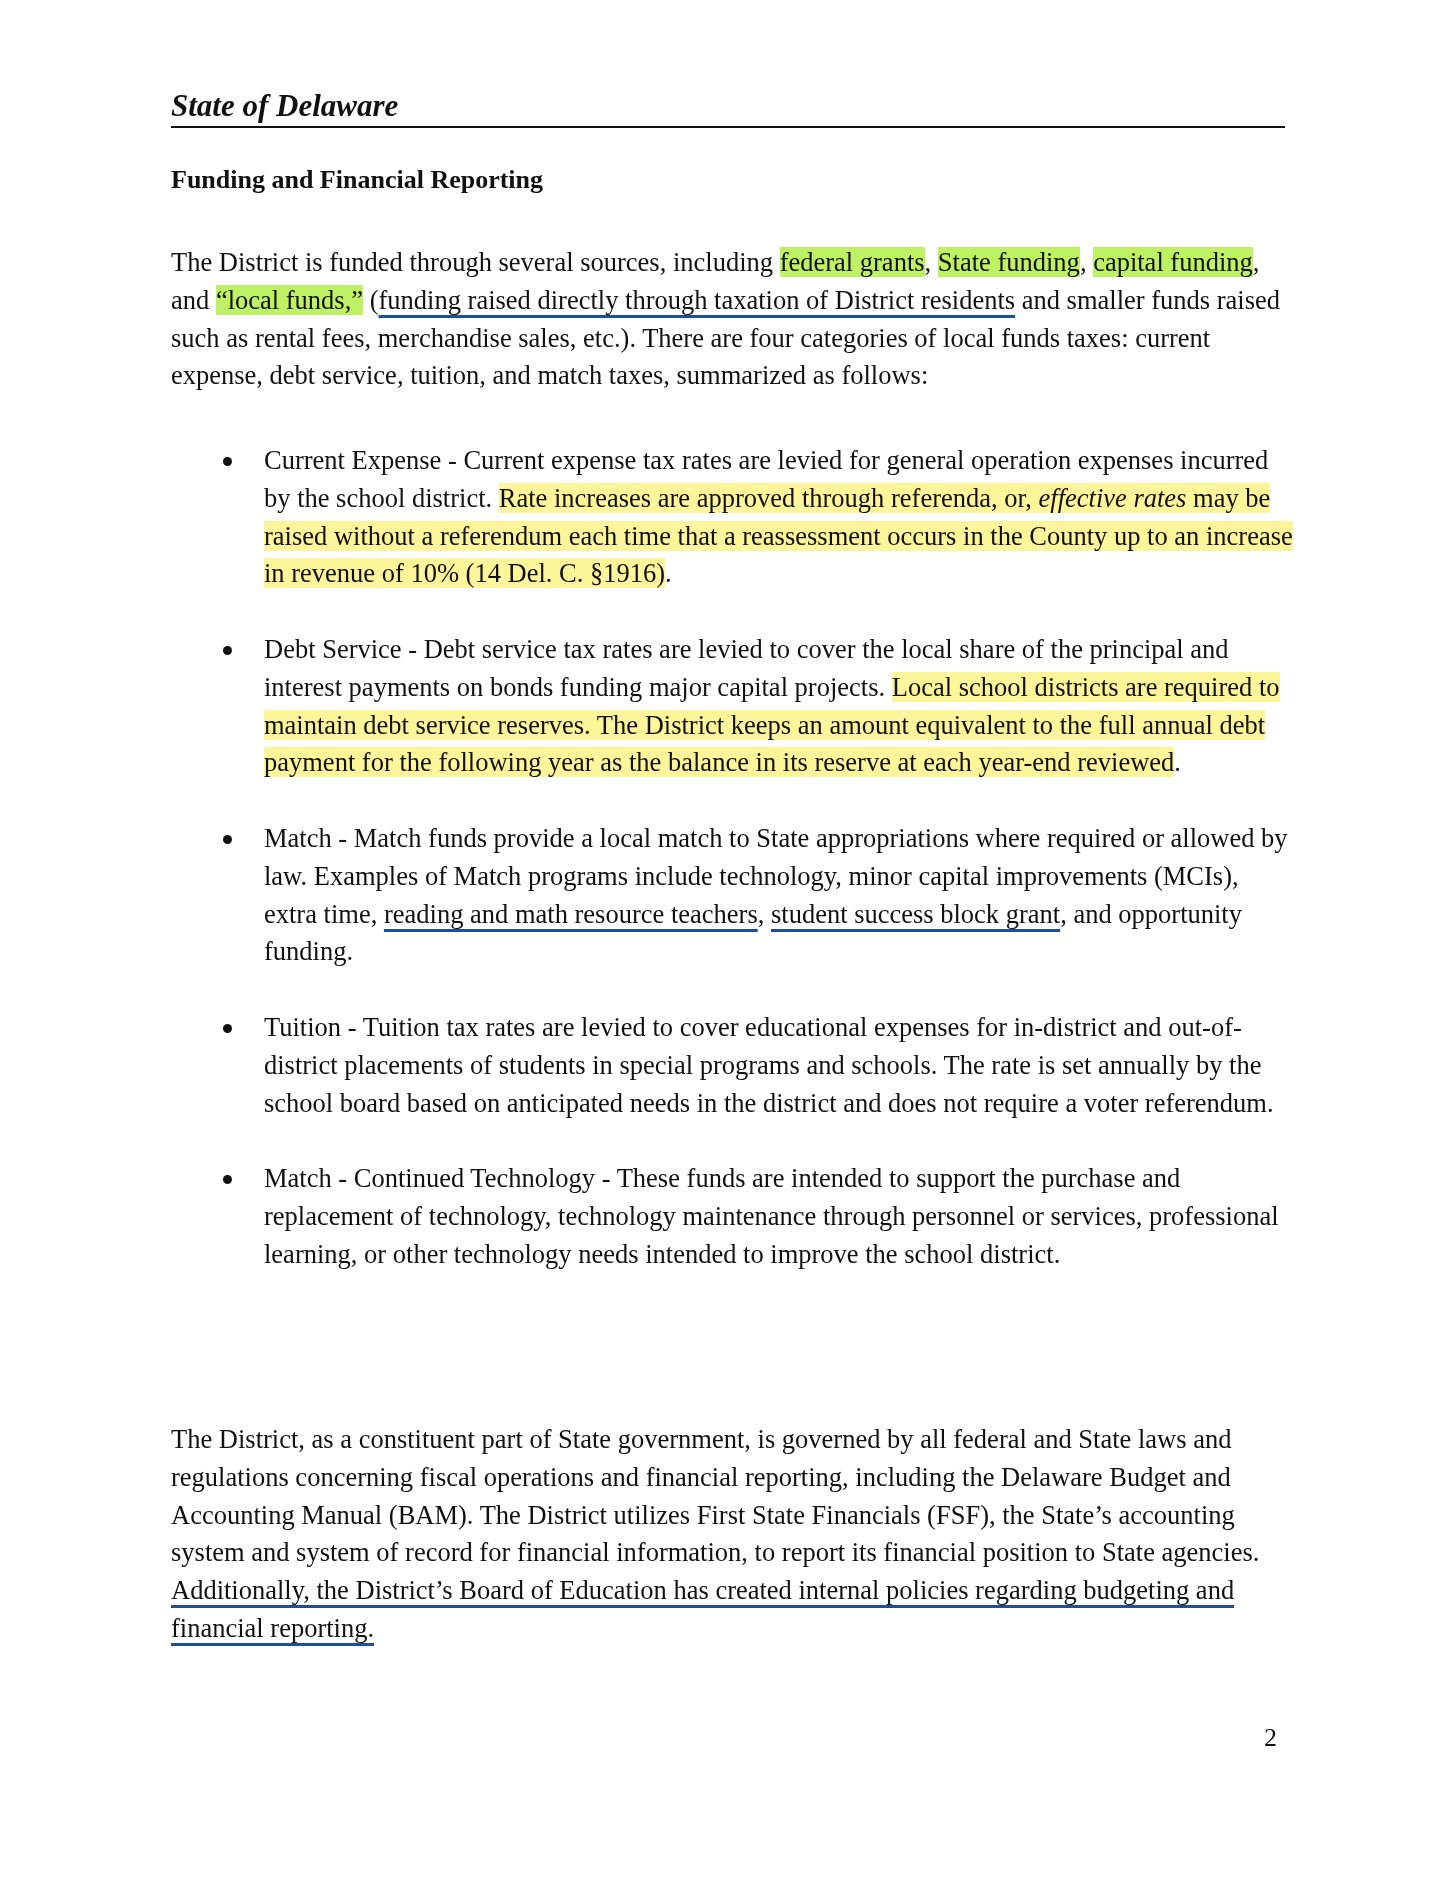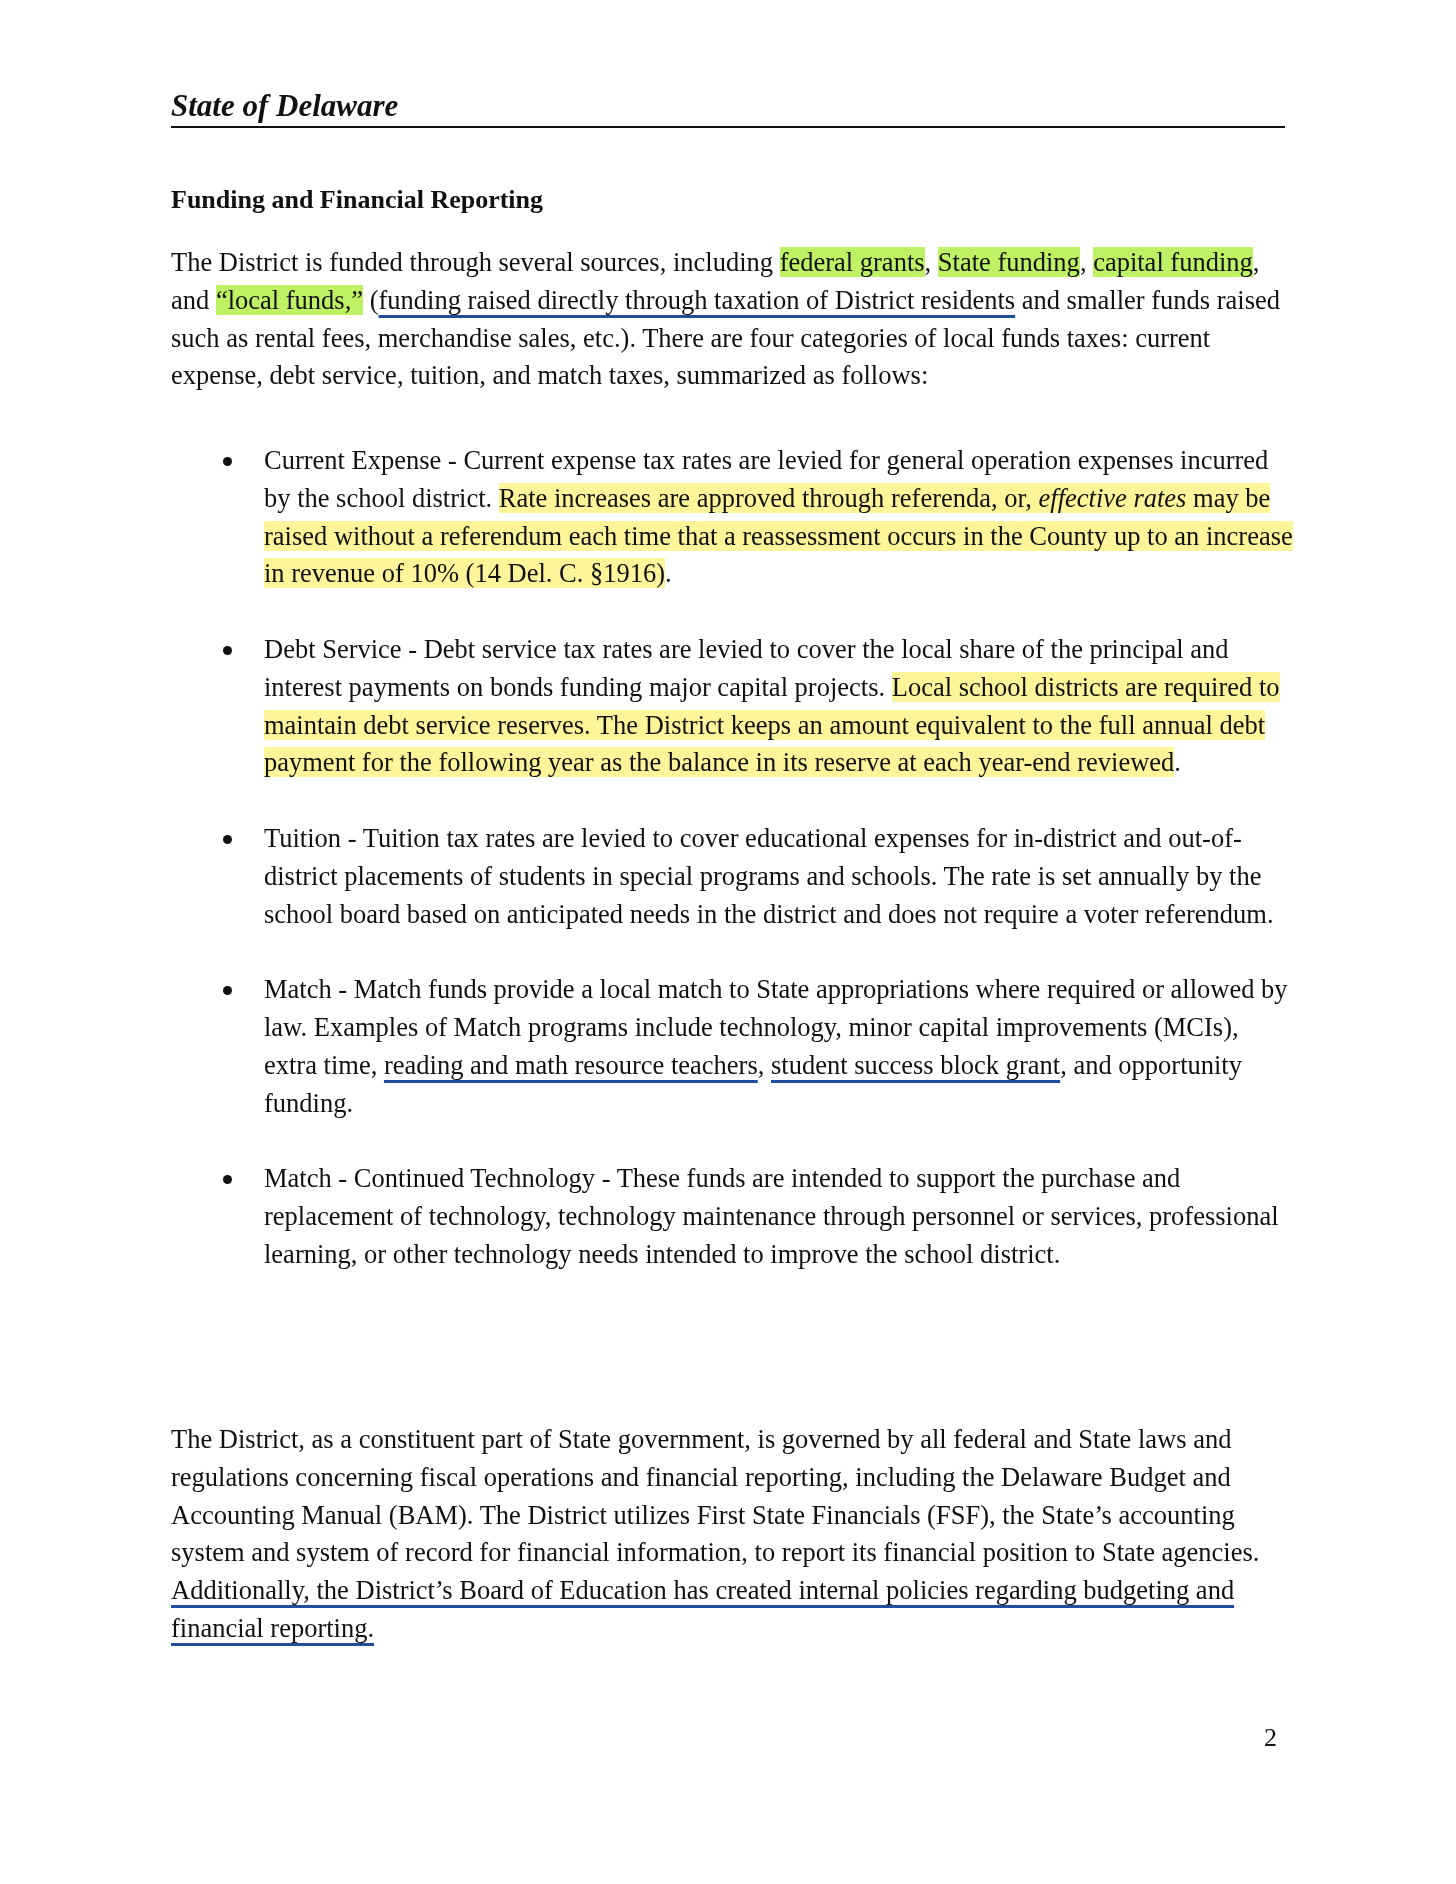--- a/index.html
+++ b/index.html
@@ -26,21 +26,21 @@
     border-bottom: 2px solid #111;
     font-style: italic;
     font-weight: bold;
     font-size: 31px;
     line-height: 40px;
   }
   .header .left { position: absolute; left: 0; top: 0; text-align: right; }
   .header .right { position: absolute; right: 2px; top: 0; }
   .section-title {
     position: absolute;
-    top: 184px;
+    top: 164px;
     left: 0;
     font-weight: bold;
     font-size: 26px;
     line-height: 32px;
   }
   .para {
     position: absolute;
     left: 0;
     width: 1114px;
     font-size: 26.5px;
@@ -108,25 +108,25 @@
     <li>
       <span class="bullet-dot"></span>
       <span>Current Expense - Current expense tax rates are levied for general operation expenses incurred by the school district. </span><span class="hl-yellow"><span>Rate increases are approved through referenda, or, </span><em>effective rates</em><span> may be raised without a referendum each time that a reassessment occurs in the County up to an increase in revenue of 10% (14 Del. C. §1916)</span></span><span>.</span>
     </li>
     <li>
       <span class="bullet-dot"></span>
       <span>Debt Service - Debt service tax rates are levied to cover the local share of the principal and interest payments on bonds funding major capital projects. </span><span class="hl-yellow">Local school districts are required to maintain debt service reserves. The District keeps an amount equivalent to the full annual debt payment for the following year as the balance in its reserve at each year-end reviewed</span><span>.</span>
     </li>
     <li>
       <span class="bullet-dot"></span>
-      <span>Tuition - Tuition tax rates are levied to cover educational expenses for in-district and out-of-district placements of students in special programs and schools. The rate is set annually by the school board based on anticipated needs in the district and does not require a voter referendum.</span>
+      <span>Match - Match funds provide a local match to State appropriations where required or allowed by law. Examples of Match programs include technology, minor capital improvements (MCIs), extra time, </span><span class="ul-blue">reading and math resource teachers</span><span>, </span><span class="ul-blue">student success block grant</span><span>, and opportunity funding.</span>
     </li>
     <li>
       <span class="bullet-dot"></span>
-      <span>Match - Match funds provide a local match to State appropriations where required or allowed by law. Examples of Match programs include technology, minor capital improvements (MCIs), extra time, </span><span class="ul-blue">reading and math resource teachers</span><span>, </span><span class="ul-blue">student success block grant</span><span>, and opportunity funding.</span>
+      <span>Tuition - Tuition tax rates are levied to cover educational expenses for in-district and out-of-district placements of students in special programs and schools. The rate is set annually by the school board based on anticipated needs in the district and does not require a voter referendum.</span>
     </li>
     <li>
       <span class="bullet-dot"></span>
       <span>Match - Continued Technology - These funds are intended to support the purchase and replacement of technology, technology maintenance through personnel or services, professional learning, or other technology needs intended to improve the school district.</span>
     </li>
   </ul>
 
   <p class="para p-last" style="margin:0;"><span>The District, as a constituent part of State government, is governed by all federal and State laws and regulations concerning fiscal operations and financial reporting, including the Delaware Budget and Accounting Manual (BAM). The District utilizes First State Financials (FSF), the State’s accounting system and system of record for financial information, to report its financial position to State agencies. </span><span class="ul-blue">Additionally, the District’s Board of Education has created internal policies regarding budgeting and financial reporting.</span></p>
 
 </div>

